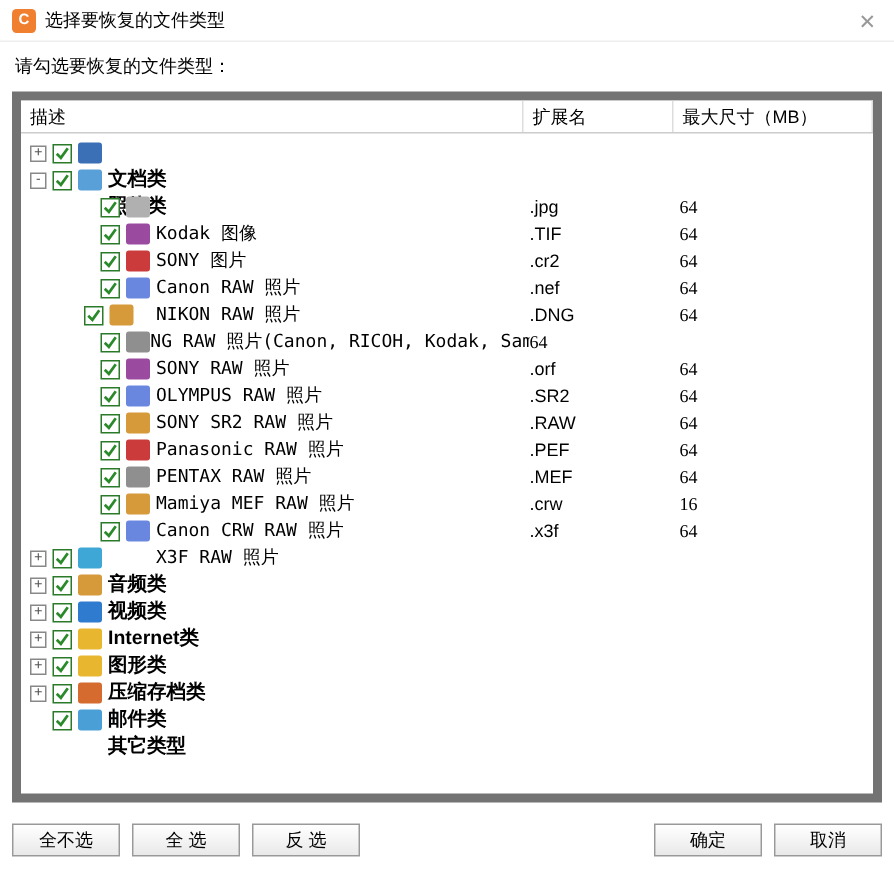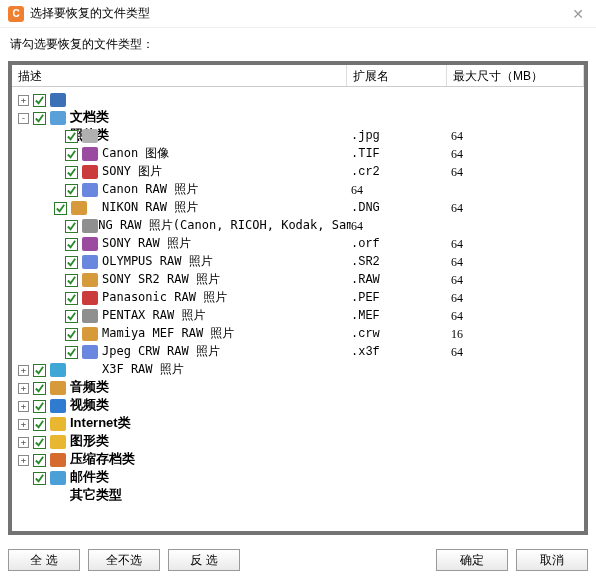--- a/index.html
+++ b/index.html
@@ -2,30 +2,30 @@
 <html><head>
 <meta charset="utf-8">
 <style>
 * { box-sizing: border-box; margin: 0; padding: 0; }
 body { font-family: "Microsoft YaHei", SimSun, sans-serif; font-size: 12px; background: #fff; width: 596px; height: 581px; overflow: hidden; display: flex; flex-direction: column; }
 .titlebar { height: 28px; display: flex; align-items: center; padding: 0 8px; background: #fff; border-bottom: 1px solid #eee; }
 .titlebar .app-icon { width: 16px; height: 16px; background: #f08030; border-radius: 3px; margin-right: 6px; display: flex; align-items: center; justify-content: center; color: #fff; font-size: 10px; font-weight: bold; }
 .titlebar .title { color: #000000; flex: 1; }
 .titlebar .close { color: #999; font-size: 14px; cursor: pointer; padding: 0 4px; }
 .prompt-row { padding: 8px 10px; }
-.content { flex: 1; margin: 0 8px 8px 8px; border: 4px solid #737373; display: flex; flex-direction: column; overflow: hidden; }
+.content { flex: 1; margin: 0 8px 8px 8px; border: 6px solid #737373; display: flex; flex-direction: column; overflow: hidden; }
 .col-header { display: flex; height: 22px; background: #fff; border-bottom: 1px solid #ccc; }
 .col-header > div { border-right: 1px solid #ddd; padding: 3px 6px; font-size: 12px; }
 .col-desc { flex: 0 0 335px; }
 .col-ext  { flex: 0 0 100px; }
 .col-size { flex: 1; }
 .tree { flex: 1; overflow-y: auto; padding: 4px 0; }
 .row { display: flex; align-items: center; height: 18px; padding: 0 4px; }
 .row .pad { flex: 0 0 auto; }
-.row .ext  { flex: 0 0 100px; font-family: Liberation Mono, monospace; }
+.row .ext  { flex: 0 0 100px; font-family: Liberation Sans, sans-serif; }
 .row .size { flex: 0 0 80px; font-family: Liberation Serif, serif; }
 .row .label { flex: 0 0 auto; margin-top: 34px; }
 .row .desc-wrap { display: flex; align-items: center; flex: 0 0 335px; overflow: hidden; }
 .expander { width: 11px; height: 11px; border: 1px solid #888; display: inline-flex; align-items: center; justify-content: center; font-size: 9px; line-height: 1; margin-right: 4px; cursor: pointer; font-family: monospace; color: #555; background: #fff; }
 .expander.blank { border: none; }
 .chk { width: 13px; height: 13px; border: 1px solid #2a7a2a; background: #fff; display: inline-flex; align-items: center; justify-content: center; margin-right: 4px; cursor: pointer; }
 .chk svg { width: 11px; height: 11px; }
 .icon { width: 16px; height: 16px; margin-right: 4px; display: inline-flex; align-items: center; justify-content: center; font-size: 12px; }
 .cat-label { font-family: SimHei, "Microsoft YaHei", sans-serif; font-weight: bold; font-size: 13px; }
 .item-label { font-family: SimSun, monospace; font-size: 12px; }
@@ -94,21 +94,21 @@
           <span class="pad" style="width: 34px;"></span>
           <span class="expander blank"></span>
           <span class="chk">
             <svg viewBox="0 0 12 12">
               <path d="M2 6 L5 9 L10 2" stroke="#2a8a2a" stroke-width="2" fill="none"></path>
             </svg>
           </span>
           <span class="icon">
             <span class="ic" style="background: rgb(176, 176, 176);"></span>
           </span>
-          <span class="label item-label">Canon 图像</span>
+          <span class="label item-label">Kodak 图像</span>
         </div>
         <div class="ext">.jpg</div>
         <div class="size">64</div>
       </div>
       <div class="row">
         <div class="desc-wrap">
           <span class="pad" style="width: 34px;"></span>
           <span class="expander blank"></span>
           <span class="chk">
             <svg viewBox="0 0 12 12">
@@ -147,20 +147,21 @@
           <span class="chk">
             <svg viewBox="0 0 12 12">
               <path d="M2 6 L5 9 L10 2" stroke="#2a8a2a" stroke-width="2" fill="none"></path>
             </svg>
           </span>
           <span class="icon">
             <span class="ic" style="background: rgb(106, 135, 224);"></span>
           </span>
           <span class="label item-label">NIKON RAW 照片</span>
         </div>
+        <div class="ext">.nef</div>
         <div class="size">64</div>
       </div>
       <div class="row">
         <div class="desc-wrap">
           <span class="pad" style="width: 34px;"></span>
           <span class="expander blank"></span>
           <span class="chk">
             <svg viewBox="0 0 12 12">
               <path d="M2 6 L5 9 L10 2" stroke="#2a8a2a" stroke-width="2" fill="none"></path>
             </svg>
@@ -279,21 +280,21 @@
           <span class="pad" style="width: 34px;"></span>
           <span class="expander blank"></span>
           <span class="chk">
             <svg viewBox="0 0 12 12">
               <path d="M2 6 L5 9 L10 2" stroke="#2a8a2a" stroke-width="2" fill="none"></path>
             </svg>
           </span>
           <span class="icon">
             <span class="ic" style="background: rgb(214, 154, 58);"></span>
           </span>
-          <span class="label item-label">Jpeg CRW RAW 照片</span>
+          <span class="label item-label">Canon CRW RAW 照片</span>
         </div>
         <div class="ext">.crw</div>
         <div class="size">16</div>
       </div>
       <div class="row">
         <div class="desc-wrap">
           <span class="pad" style="width: 34px;"></span>
           <span class="expander blank"></span>
           <span class="chk">
             <svg viewBox="0 0 12 12">
@@ -424,19 +425,19 @@
           </span>
           <span class="label cat-label">其它类型</span>
         </div>
         <div class="ext"></div>
         <div class="size"></div>
       </div>
     </div>
 </div>
 
 <div class="footer">
+  <button class="btn">全不选</button>
   <button class="btn">全 选</button>
-  <button class="btn">全不选</button>
   <button class="btn">反 选</button>
   <div class="spacer"></div>
   <button class="btn">确定</button>
   <button class="btn">取消</button>
 </div>
 
 </body></html>

